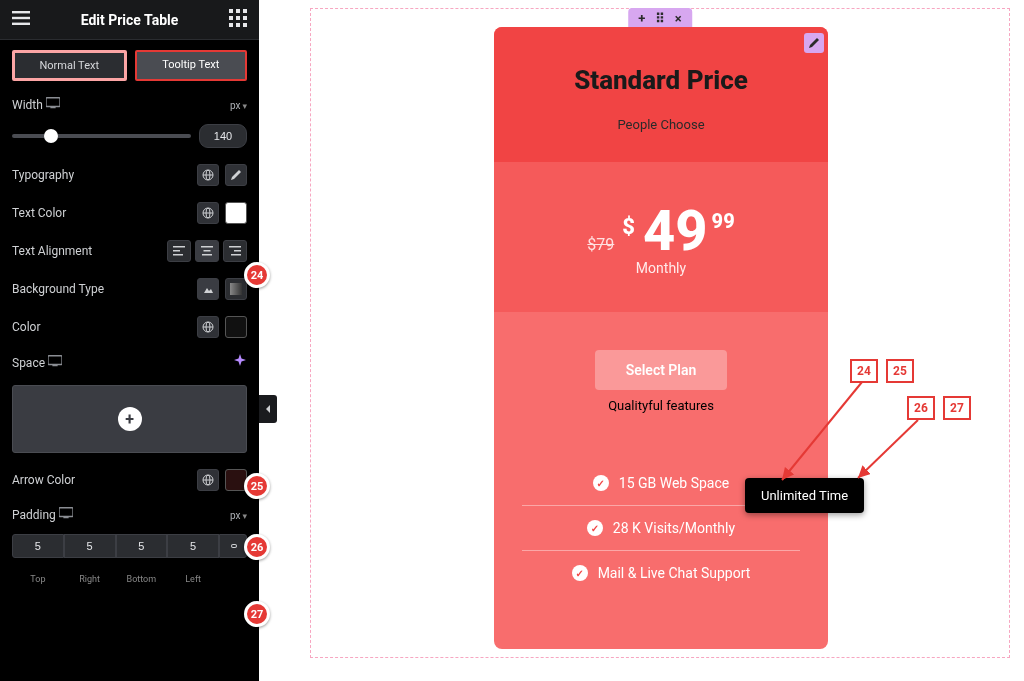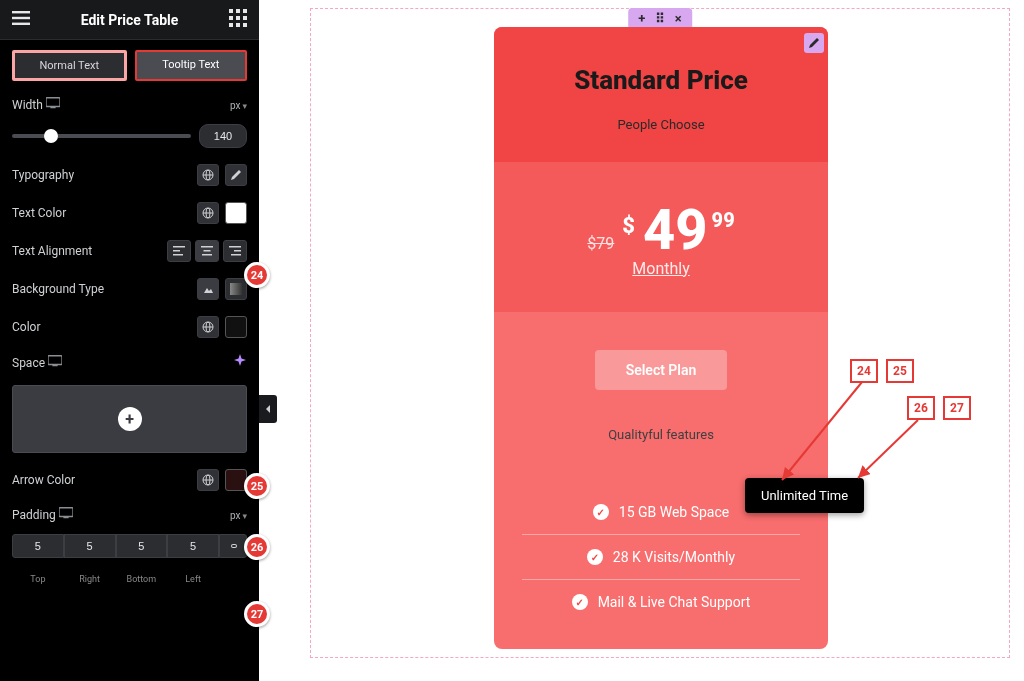--- a/index.html
+++ b/index.html
@@ -72,23 +72,23 @@
 .price-card { position: absolute; left: 183px; top: 18px; width: 334px; height: 622px; background: #f86d6d; border-radius: 8px; overflow: hidden; color: #fff; }
 .price-header { height: 135px; background: #f14444; text-align: center; padding-top: 38px; }
 .price-header h2 { font-size: 26px; font-weight: 800; color: #1a1a1a; }
 .price-header .sub { font-size: 13px; color: #2a2a2a; margin-top: 22px; }
 .price-body { height: 150px; background: #f55a5a; display: flex; flex-direction: column; align-items: center; justify-content: center; }
 .price-line { display: flex; align-items: baseline; gap: 8px; }
 .old { text-decoration: line-through; font-size: 16px; color: #ffe0e0; }
 .currency { font-size: 22px; font-weight: 800; position: relative; top: -16px; }
 .amount { font-size: 56px; font-weight: 800; }
 .cents { font-size: 20px; font-weight: 800; position: relative; top: -22px; margin-left: -4px; }
-.period { font-size: 16px; margin-top: -4px; color: #ffeaea; text-decoration: underline; }
+.period { font-size: 14px; margin-top: -4px; color: #ffeaea; }
 .cta { margin: 38px auto 0; width: 132px; height: 40px; background: rgba(255,255,255,0.3); border-radius: 4px; display: flex; align-items: center; justify-content: center; font-weight: 600; font-size: 14px; }
-.tagline { text-align: center; margin-top: 37px; font-size: 13px; color: #404040; }
+.tagline { text-align: center; margin-top: 8px; font-size: 13px; color: #000000; }
 .features { margin: 48px 28px 0; }
 .feature { display: flex; align-items: center; gap: 10px; padding: 14px 8px; border-bottom: 1px solid rgba(255,255,255,0.4); font-size: 14px; justify-content: center; }
 .feature:last-child { border-bottom: none; }
 .check { width: 16px; height: 16px; background: #fff; border-radius: 50%; display: flex; align-items: center; justify-content: center; color: #f14444; font-size: 10px; font-weight: bold; }
 
 .edit-pencil { position: absolute; right: 4px; top: 6px; width: 20px; height: 20px; background: #d7a7f0; border-radius: 3px; display: flex; align-items: center; justify-content: center; }
 .edit-pencil svg { width: 12px; height: 12px; fill: #2b2b2b; }
 
 .tooltip { position: absolute; left: 745px; top: 478px; background: #000; color: #fff; padding: 10px 16px; border-radius: 4px; font-size: 13px; box-shadow: 0 2px 6px rgba(0,0,0,0.4); }
 .tooltip::before { content: ""; position: absolute; left: -6px; top: 50%; transform: translateY(-50%); border: 6px solid transparent; border-right-color: #000; }

